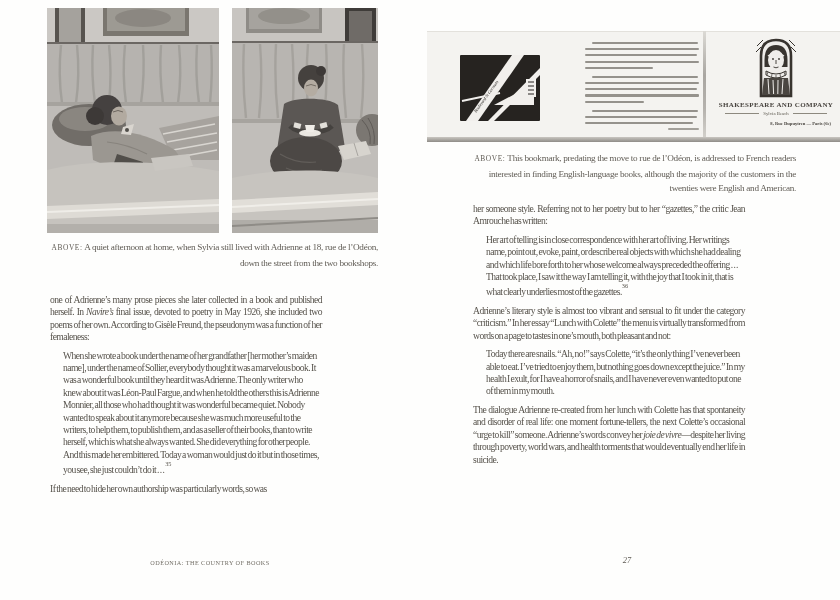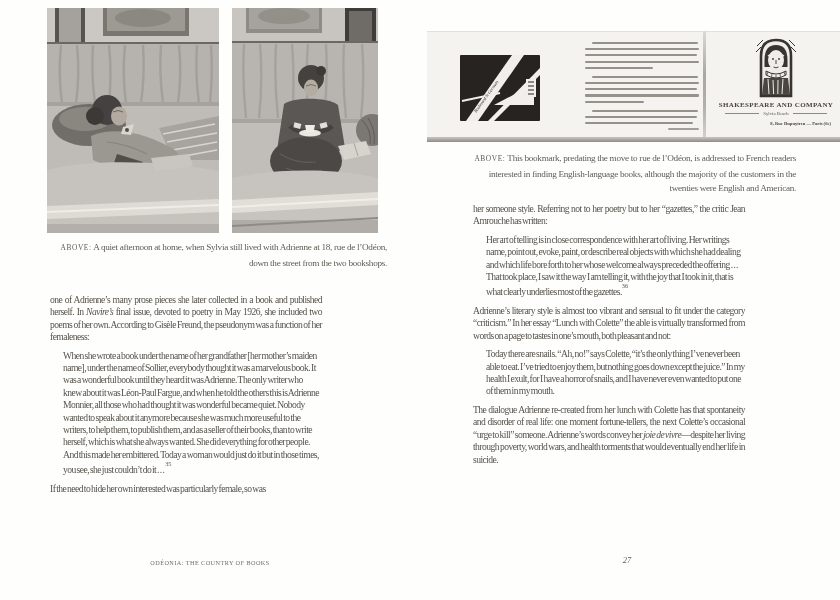--- a/index.html
+++ b/index.html
@@ -150,28 +150,28 @@
         <polygon points="106,138 134,133 139,146 112,152" fill="#d7d4ce"></polygon>
         <path d="M122,135 l4,13" stroke="#a8a5a0" stroke-width="1"></path>
         <path d="M0,170 C 44,160 104,160 146,170 L146,225 L0,225 Z" fill="#c7c4bf"></path>
         <polygon points="0,192 146,184 146,197 0,205" fill="#e1ded8"></polygon>
         <path d="M0,199 L146,191" stroke="#f0eee9" stroke-width="2"></path>
         <rect x="0" y="212" width="146" height="13" fill="#b0ada8"></rect>
         <path d="M0,218 L146,210" stroke="#8f8c87" stroke-width="2"></path>
       </svg>
     </div>
 
-    <figcaption class="caption" style="left:57px;top:240px;width:330px;">
+    <figcaption class="caption" style="left:48px;top:240px;width:330px;">
       <span class="cap-label">ABOVE:</span><span> A quiet afternoon at home, when Sylvia still lived with Adrienne at 18, rue de l’Odéon, down the street from the two bookshops.</span>
     </figcaption>
 
     <div class="bodyflow" style="left:50px;top:294px;width:272px;">
       <p><span>one of Adrienne’s many prose pieces she later collected in a book and published herself. In </span><i class="em">Navire’s</i><span> final issue, devoted to poetry in May 1926, she included two poems of her own. According to Gisèle Freund, the pseudonym was a function of her femaleness:</span></p>
       <blockquote><span>When she wrote a book under the name of her grandfather [her mother’s maiden name], under the name of Sollier, everybody thought it was a marvelous book. It was a wonderful book until they heard it was Adrienne. The only writer who knew about it was Léon-Paul Fargue, and when he told the others this is Adrienne Monnier, all those who had thought it was wonderful became quiet. Nobody wanted to speak about it anymore because she was much more useful to the writers, to help them, to publish them, and as a seller of their books, than to write herself, which is what she always wanted. She did everything for other people. And this made her embittered. Today a woman would just do it but in those times, you see, she just couldn’t do it . . . </span><sup class="fn">35</sup></blockquote>
-      <p class="last">If the need to hide her own interested was particularly female, so was</p>
+      <p class="last">If the need to hide her own authorship was particularly words, so was</p>
     </div>
 
     <div class="runfoot" style="left:50px;top:559px;width:320px;">ODÉONIA: THE COUNTRY OF BOOKS</div>
   </section>
 
   <section>
 
     <figure class="bookmark" style="margin:0;">
 
       <svg class="bm-map" width="80" height="66" viewBox="0 0 80 66">
@@ -229,21 +229,21 @@
       <div class="bm-bottom"></div>
     </figure>
 
     <figcaption class="caption" style="left:466px;top:151px;width:330px;">
       <span class="cap-label">ABOVE:</span><span> This bookmark, predating the move to rue de l’Odéon, is addressed to French readers interested in finding English-language books, although the majority of the customers in the twenties were English and American.</span>
     </figcaption>
 
     <div class="bodyflow" style="left:473px;top:203px;width:272px;">
       <p>her someone style. Referring not to her poetry but to her “gazettes,” the critic Jean Amrouche has written:</p>
       <blockquote><span>Her art of telling is in close correspondence with her art of living. Her writings name, point out, evoke, paint, or describe real objects with which she had dealing and which life bore forth to her whose welcome always preceded the offering . . . That took place, I saw it the way I am telling it, with the joy that I took in it, that is what clearly underlies most of the gazettes.</span><sup class="fn">36</sup></blockquote>
-      <p>Adrienne’s literary style is almost too vibrant and sensual to fit under the category “criticism.” In her essay “Lunch with Colette” the able is virtually transformed from words on a page to tastes in one’s mouth, both pleasant and not:</p>
+      <p>Adrienne’s literary style is almost too vibrant and sensual to fit under the category “criticism.” In her essay “Lunch with Colette” the menu is virtually transformed from words on a page to tastes in one’s mouth, both pleasant and not:</p>
       <blockquote><span>Today there are snails. “Ah, no!” says Colette, “it’s the only thing I’ve never been able to eat. I’ve tried to enjoy them, but nothing goes down except the juice.” In my health I exult, for I have a horror of snails, and I have never even wanted to put one of them in my mouth.</span></blockquote>
       <p class="last"><span>The dialogue Adrienne re-created from her lunch with Colette has that spontaneity and disorder of real life: one moment fortune-tellers, the next Colette’s occasional “urge to kill” someone. Adrienne’s words convey her </span><i class="em">joie de vivre</i><span>—despite her living through poverty, world wars, and health torments that would eventually end her life in suicide.</span></p>
     </div>
 
     <div class="pagenum" style="left:473px;top:556px;width:308px;font-style:italic;">27</div>
   </section>
 
 </div>
 
 </body></html>

